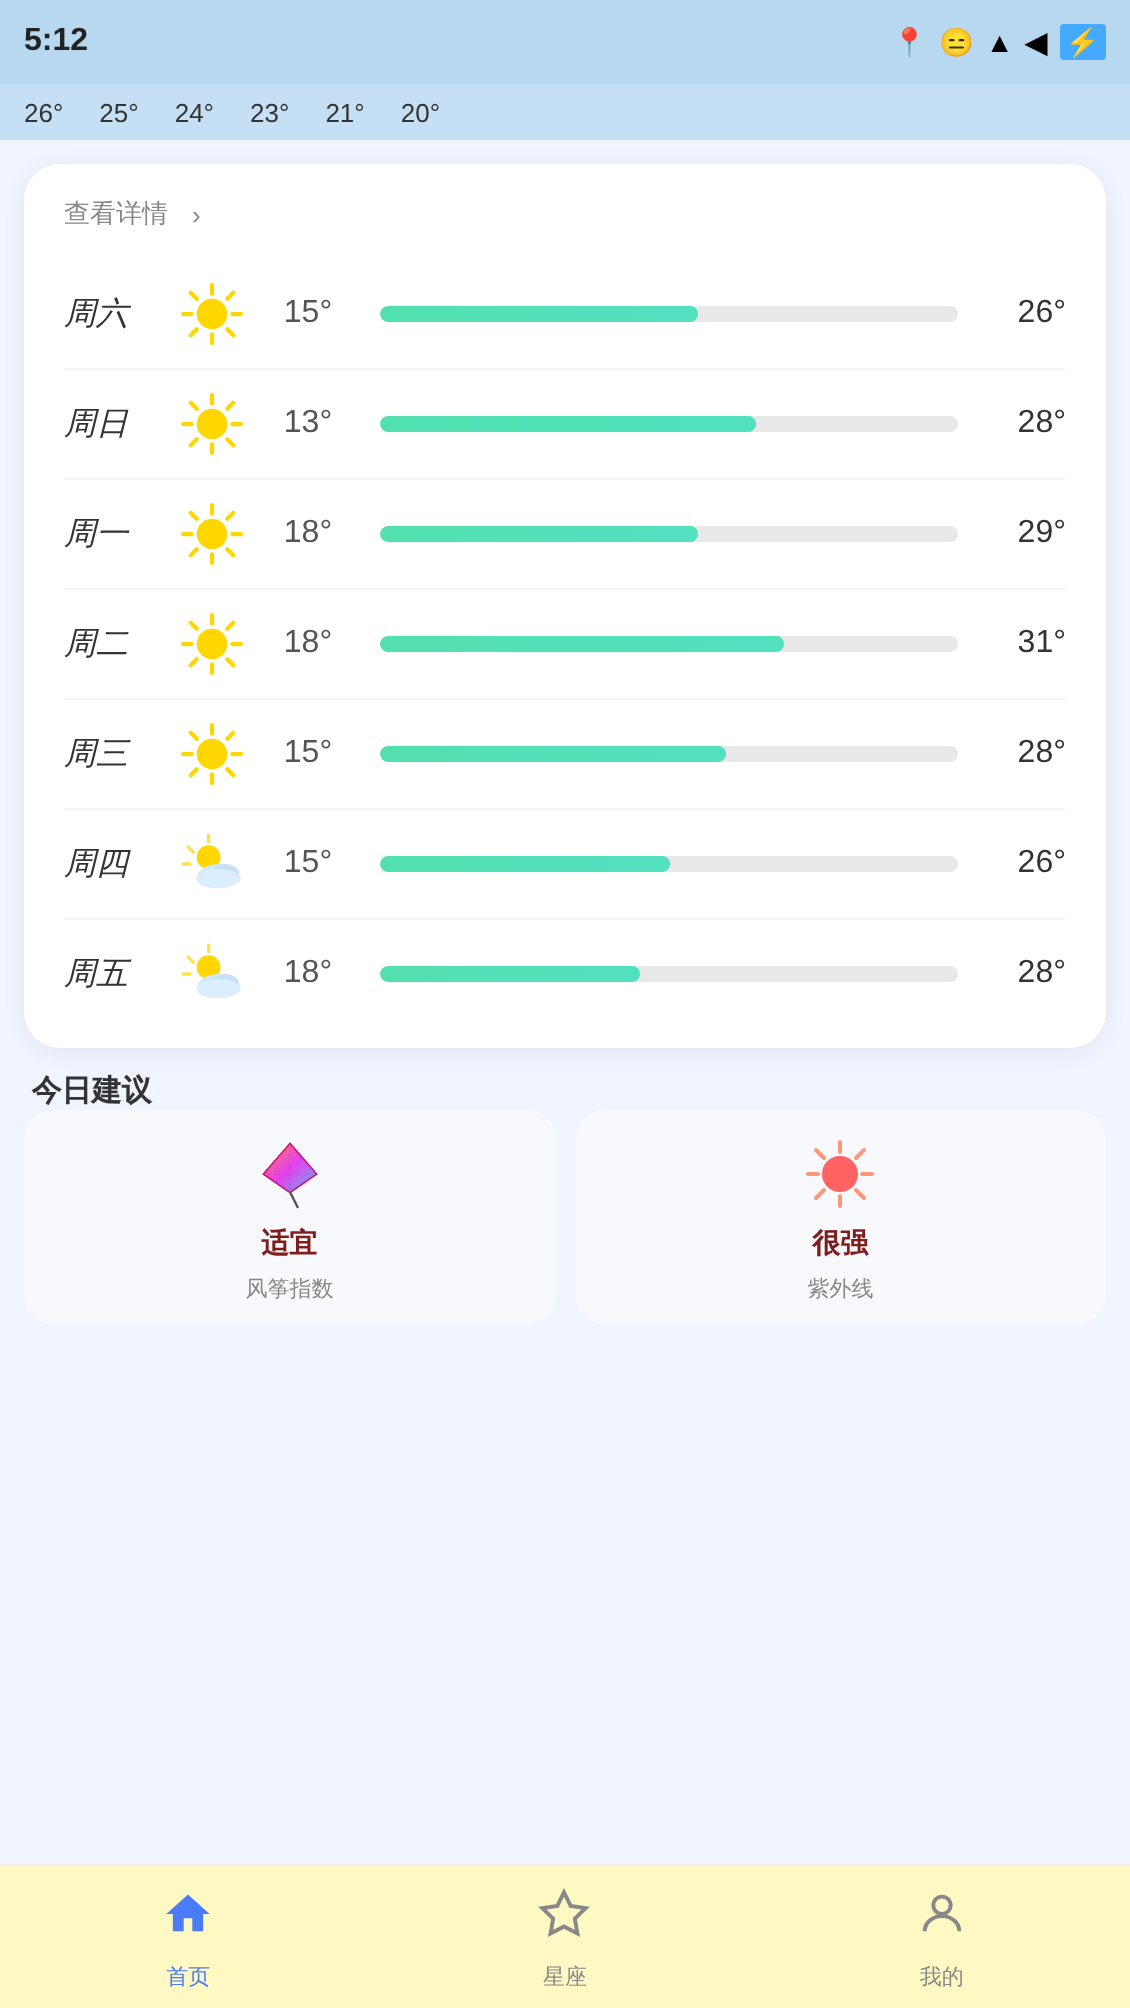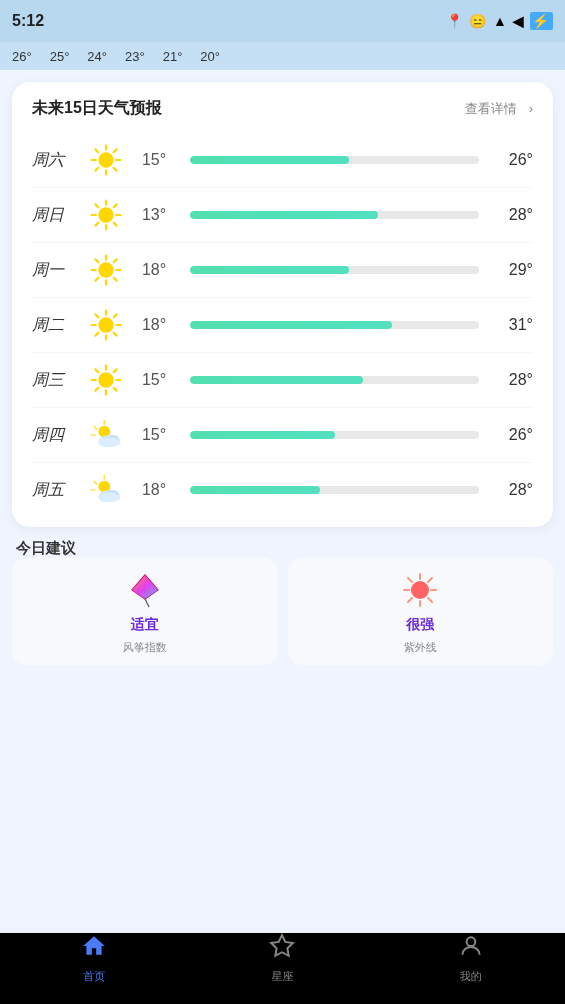--- a/index.html
+++ b/index.html
@@ -154,38 +154,38 @@
       width: 40px;
       height: 40px;
       display: flex;
       align-items: center;
       justify-content: center;
       font-size: 28px;
     }
     .suggestion-value {
       font-size: 14px;
       font-weight: 600;
-      color: #6d28d9;
+      color: #7f1d1d;
     }
     .suggestion-label {
       font-size: 11px;
       color: #888;
     }
 
     
     .bottom-nav {
       position: absolute;
       bottom: 0;
       left: 0;
       right: 0;
       height: 72px;
-      background: #000000;
+      background: #fef9c3;
       border-top: 1px solid #eee;
       display: flex;
-      align-items: flex-start;
+      align-items: flex-end;
       justify-content: space-around;
       padding-bottom: 8px;
     }
     .nav-item {
       display: flex;
       flex-direction: column;
       align-items: center;
       gap: 4px;
       cursor: pointer;
     }
@@ -225,21 +225,20 @@
   <span>26°</span>
   <span>25°</span>
   <span>24°</span>
   <span>23°</span>
   <span>21°</span>
   <span>20°</span>
 </div>
 
 <div class="main-card">
   <div class="forecast-header">
-    <span class="forecast-title">未来15日天气预报</span>
     <span class="forecast-detail">
       <span>查看详情</span>
       <span style="font-size:13px;">›</span>
     </span>
   </div>
 
   <div id="weather-rows">
       <div class="weather-row">
     <span class="day-label">周六</span>
     <div class="weather-icon-cell">

